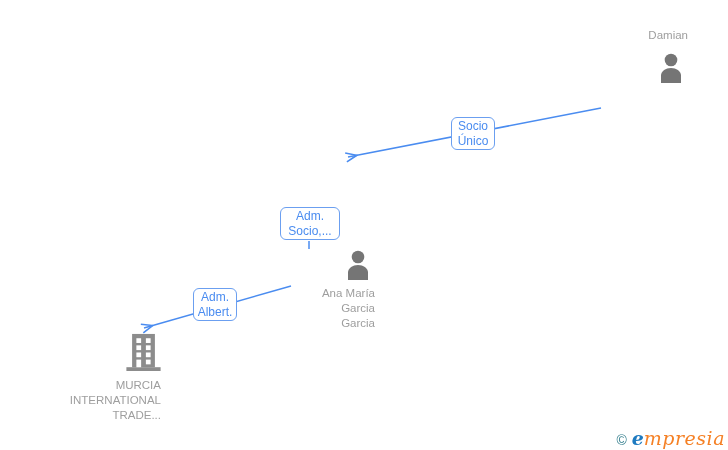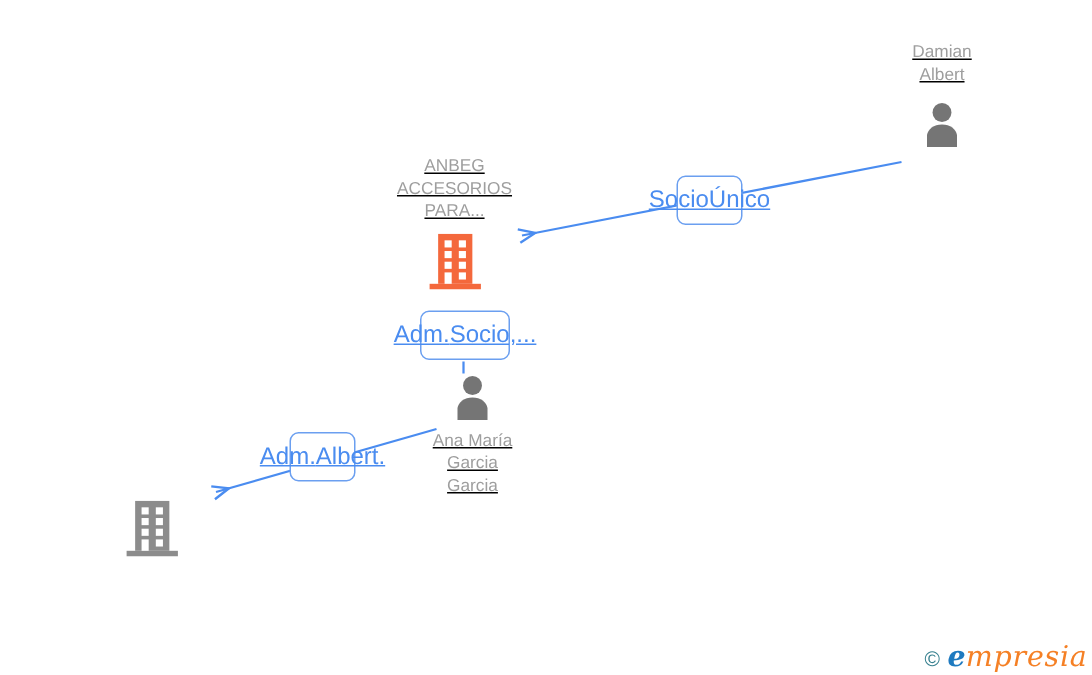--- a/index.html
+++ b/index.html
@@ -5,38 +5,37 @@
   html,body { margin:0; padding:0; background:#fff; }
   .canvas {
     position:relative;
     width:728px; height:450px;
     background:#ffffff;
     overflow:hidden;
     font-family:"Liberation Sans", sans-serif;
   }
   svg.edges { position:absolute; left:0; top:0; z-index:1; }
 
-  .node { position:absolute; width:120px; text-align:center; z-index:2;text-decoration:underline; }
+  .node { position:absolute; width:120px; text-align:right; z-index:2; }
   .node-label { color:#9e9e9e; font-size:11.5px; line-height:15px; }
   .node-icon { display:inline-block; line-height:0; }
   .icon-gap-top { margin-top:10px; }
   .label-gap-top { margin-top:0; }
 
   .edge-label {
     position:absolute; z-index:3;
     box-sizing:border-box;
     background:#ffffff;
     border:1px solid #6b9ff0;
     border-radius:6px;
     color:#4a8cf0;
-    font-size:16px; line-height:15px;
-    display:flex; flex-direction:row;
+    font-size:12px; line-height:15px;
+    display:flex; flex-direction:column;
     align-items:center; justify-content:center;
     text-align:center;
-    text-decoration:underline;
   }
 
   .logo {
     position:absolute; top:427px; right:3px; z-index:4;
     display:flex; align-items:baseline;
   }
   .logo .copy { color:#37808f; font-size:14px; margin-right:5px; }
   .logo .brand { font-family:"DejaVu Serif", serif; font-style:italic; white-space:nowrap; }
   .logo .brand-e { color:#1e7ac0; font-size:19px; font-weight:bold; }
   .logo .brand-rest { color:#f58025; font-size:19px; letter-spacing:0.5px; }
@@ -53,51 +52,29 @@
       </marker>
     </defs>
     <line x1="601" y1="108" x2="348" y2="157" stroke="#4a8cf0" stroke-width="1.5" marker-end="url(#arrowhead)"></line>
     <line x1="291" y1="286" x2="144" y2="328" stroke="#4a8cf0" stroke-width="1.5" marker-end="url(#arrowhead)"></line>
     <line x1="309" y1="241" x2="309" y2="249" stroke="#4a8cf0" stroke-width="1.5"></line>
   </svg>
 
   <div class="node" style="left:568px; top:28px;">
     <div class="node-label">
       <div>Damian</div>
-      <div>Albert</div>
     </div>
     <span class="node-icon icon-gap-top">
       <svg width="34" height="32" viewBox="0 0 34 32">
         <circle cx="17" cy="7" r="6.3" fill="#757575"></circle>
         <path d="M17 15 C11.5 15 7.6 18.2 7 22 L7 30 L27 30 L27 22 C26.4 18.2 22.5 15 17 15 Z" fill="#757575"></path>
       </svg>
     </span>
   </div>
 
-  <div class="node" style="left:243px; top:104px;">
-    <div class="node-label">
-      <div>ANBEG</div>
-      <div>ACCESORIOS</div>
-      <div>PARA...</div>
-    </div>
-    <span class="node-icon" style="margin-top:6px;">
-      <svg width="35" height="38" viewBox="0 0 36 40">
-        <rect x="0" y="36" width="36" height="4" fill="#f4683c"></rect>
-        <rect x="6" y="1" width="24" height="35" fill="#f4683c"></rect>
-        <rect x="10.5" y="5.5" width="5" height="5" fill="#ffffff"></rect>
-        <rect x="20.5" y="5.5" width="5" height="5" fill="#ffffff"></rect>
-        <rect x="10.5" y="13" width="5" height="5" fill="#ffffff"></rect>
-        <rect x="20.5" y="13" width="5" height="5" fill="#ffffff"></rect>
-        <rect x="10.5" y="20.5" width="5" height="5" fill="#ffffff"></rect>
-        <rect x="20.5" y="20.5" width="5" height="5" fill="#ffffff"></rect>
-        <rect x="10.5" y="28" width="5" height="8" fill="#ffffff"></rect>
-        <rect x="20.5" y="28" width="5" height="5" fill="#ffffff"></rect>
-      </svg>
-    </span>
-  </div>
 
   <div class="node" style="left:255px; top:250px;">
     <span class="node-icon">
       <svg width="34" height="32" viewBox="0 0 34 32">
         <circle cx="17" cy="7" r="6.3" fill="#757575"></circle>
         <path d="M17 15 C11.5 15 7.6 18.2 7 22 L7 30 L27 30 L27 22 C26.4 18.2 22.5 15 17 15 Z" fill="#757575"></path>
       </svg>
     </span>
     <div class="node-label label-gap-top">
       <div>Ana María</div>
@@ -114,20 +91,25 @@
         <rect x="10.5" y="5.5" width="5" height="5" fill="#ffffff"></rect>
         <rect x="20.5" y="5.5" width="5" height="5" fill="#ffffff"></rect>
         <rect x="10.5" y="13" width="5" height="5" fill="#ffffff"></rect>
         <rect x="20.5" y="13" width="5" height="5" fill="#ffffff"></rect>
         <rect x="10.5" y="20.5" width="5" height="5" fill="#ffffff"></rect>
         <rect x="20.5" y="20.5" width="5" height="5" fill="#ffffff"></rect>
         <rect x="10.5" y="28" width="5" height="8" fill="#ffffff"></rect>
         <rect x="20.5" y="28" width="5" height="5" fill="#ffffff"></rect>
       </svg>
     </span>
+    <div class="node-label" style="margin-top:3px;">
+      <div>MURCIA</div>
+      <div>INTERNATIONAL</div>
+      <div>TRADE...</div>
+    </div>
   </div>
 
   <div class="edge-label" style="left:451px; top:117px; width:44px; height:33px;">
     <div>Socio</div>
     <div>Único</div>
   </div>
 
   <div class="edge-label" style="left:280px; top:207px; width:60px; height:33px;">
     <div>Adm.</div>
     <div>Socio,...</div>

